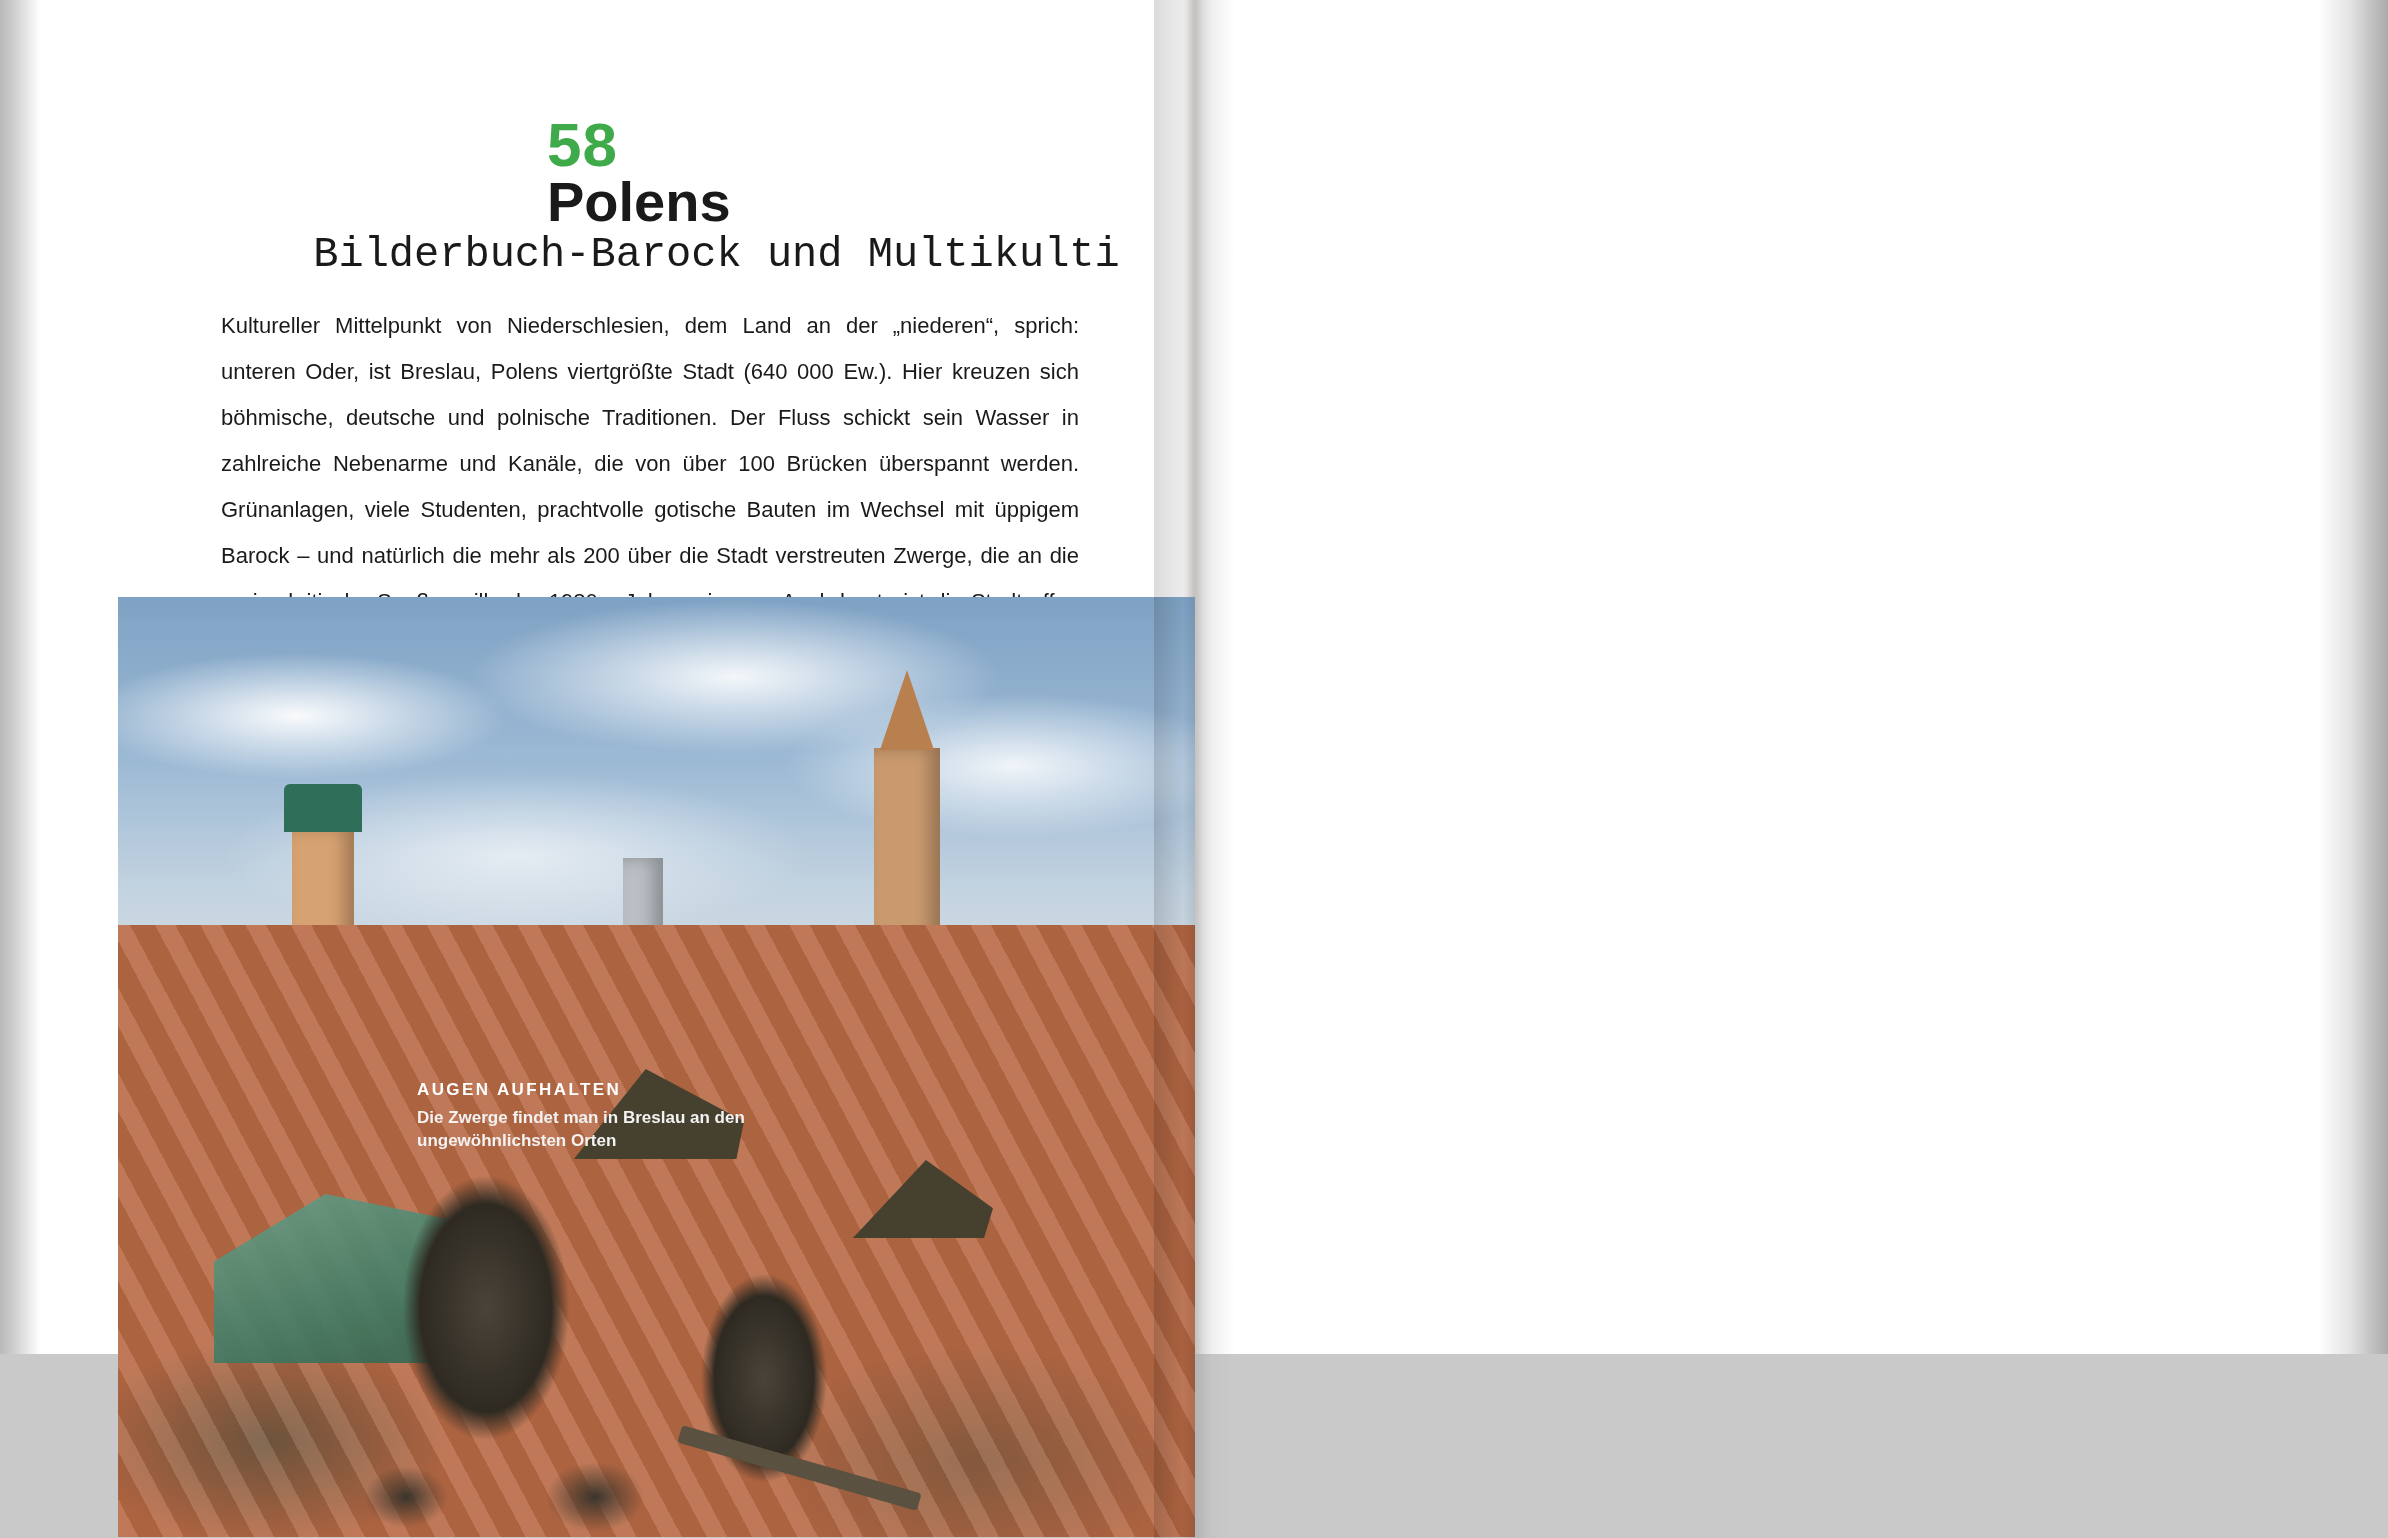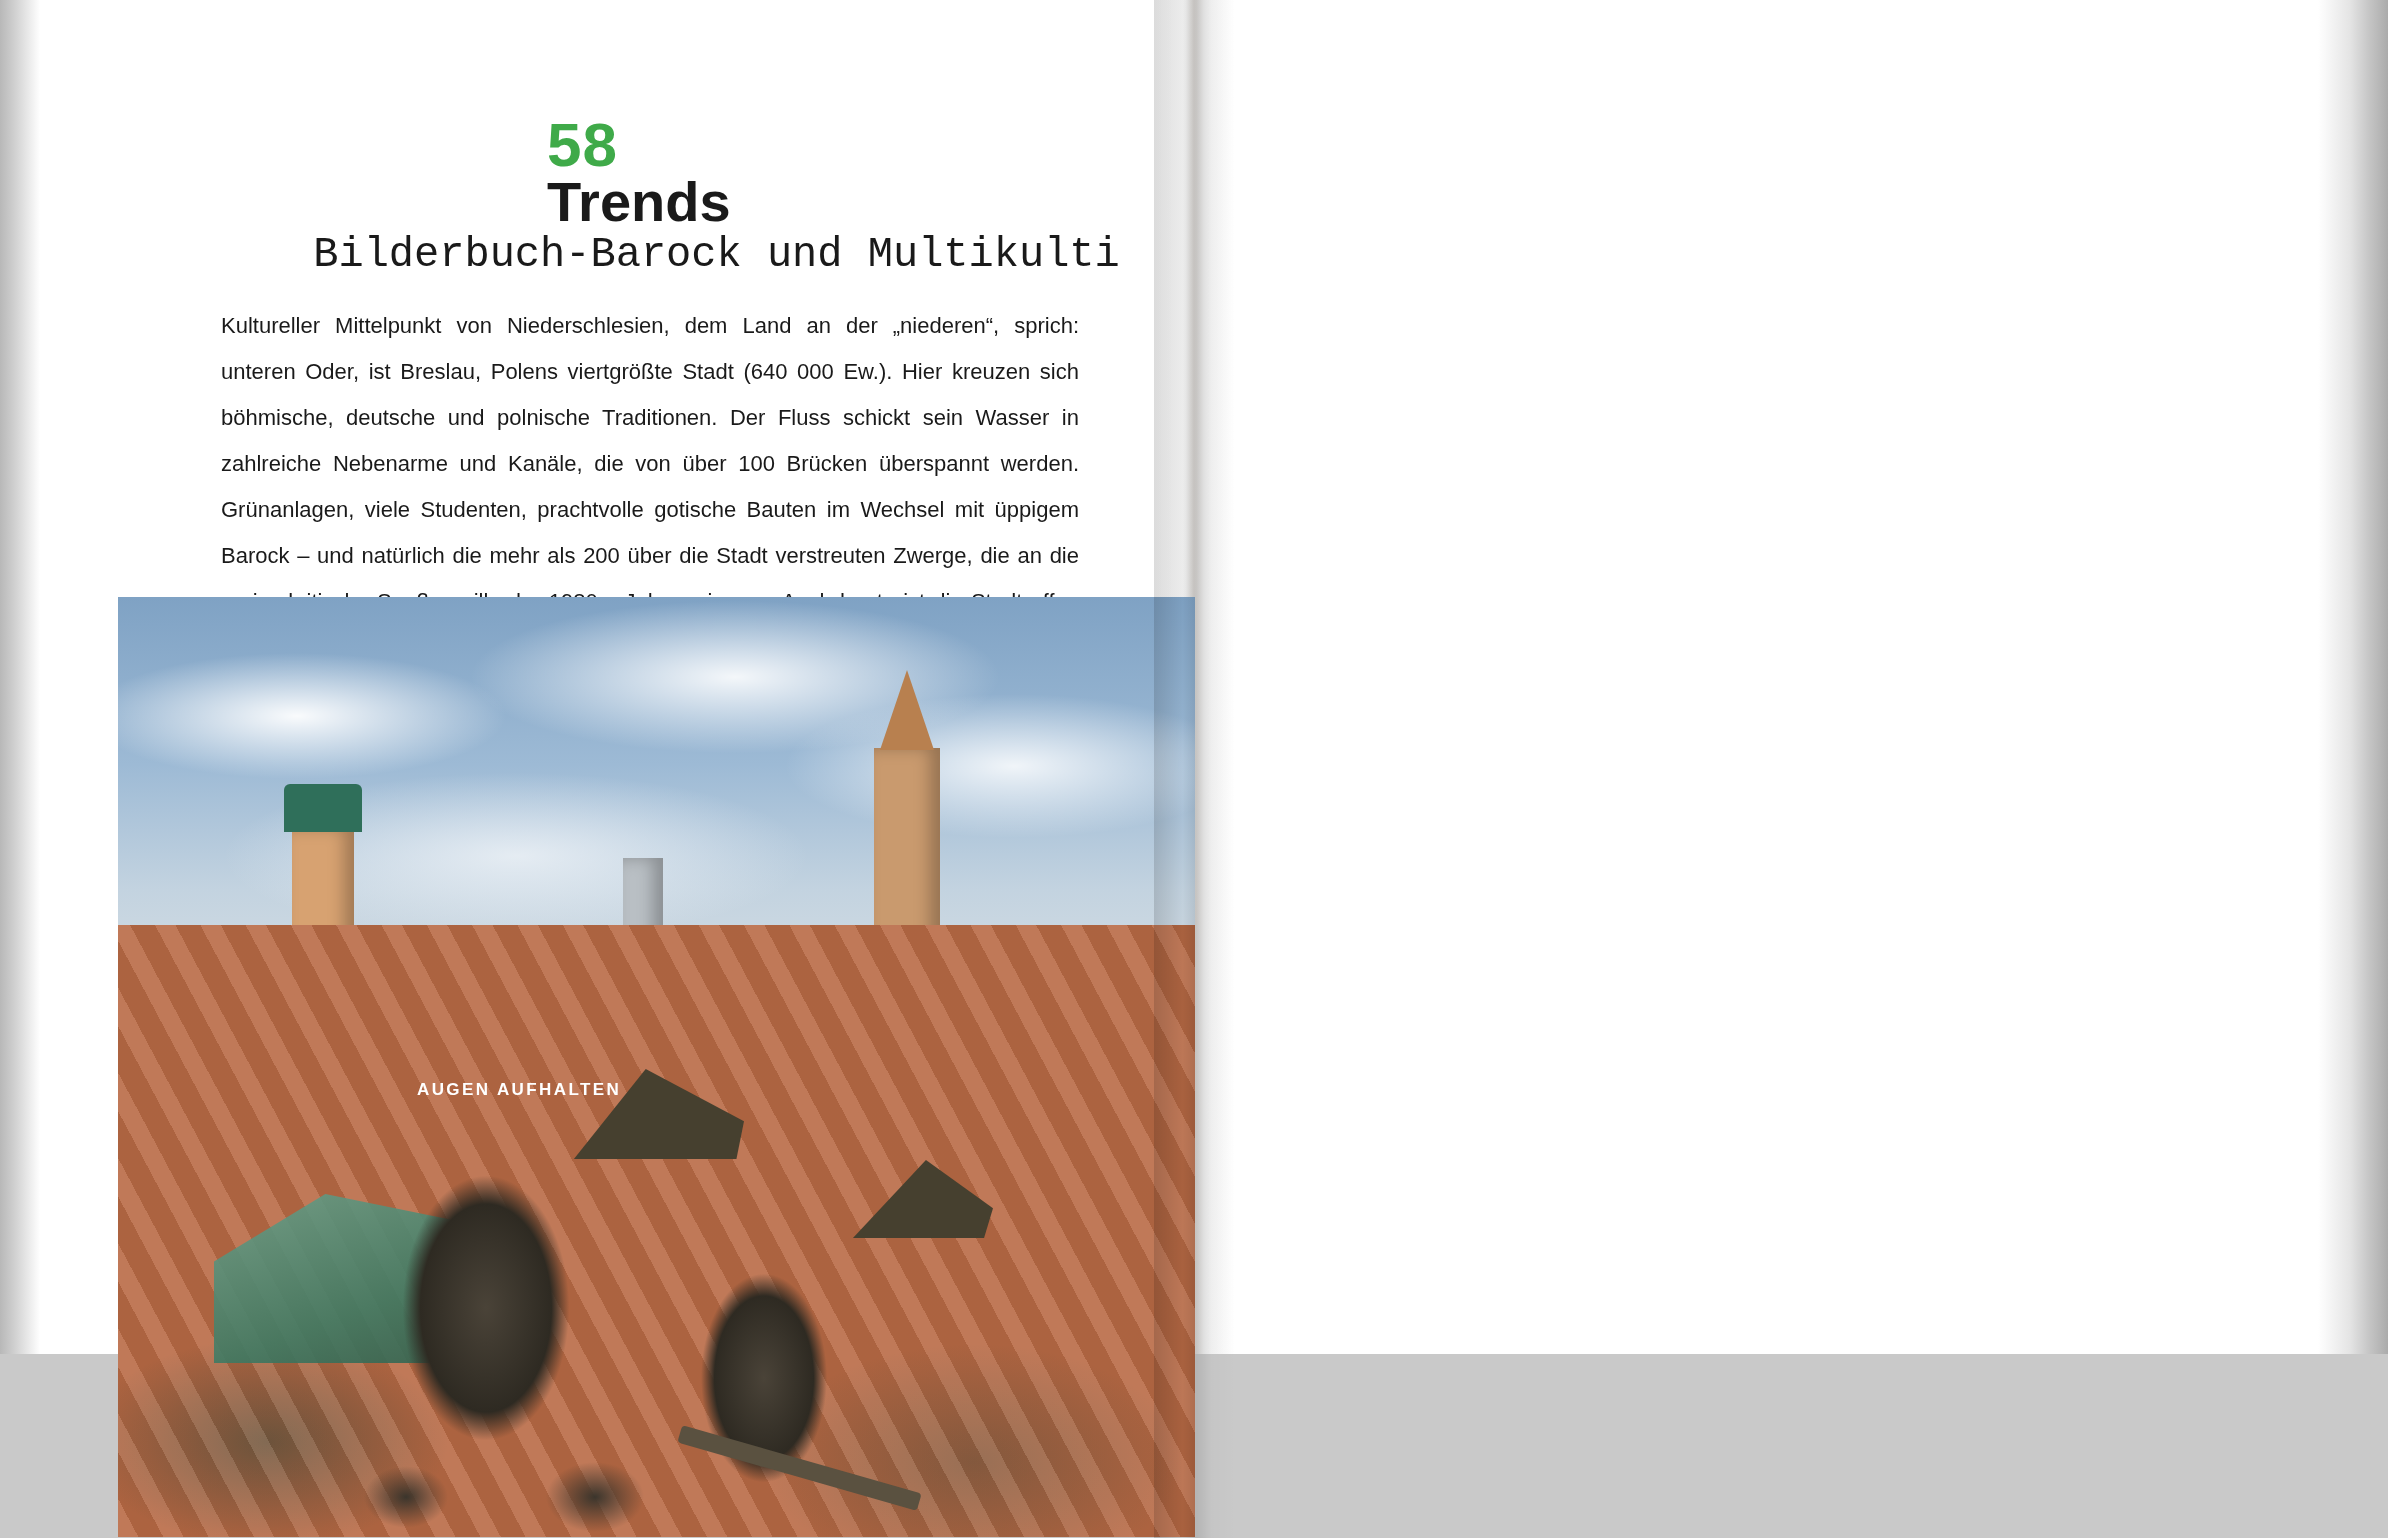--- a/index.html
+++ b/index.html
@@ -117,38 +117,39 @@
   }
 </style>
 </head>
 <body>
 
 <div class="spread">
 
   <div class="page page-left">
 
     <div class="chapter-num">58</div>
-    <div class="title">Trends</div>
+    <div class="title">Polens</div>
     <div class="subtitle">Bilderbuch-Barock und Multikulti</div>
     <div class="intro">Kultureller Mittelpunkt von Niederschlesien, dem Land an der „niederen“, sprich: unteren Oder, ist Breslau, Polens viertgrößte Stadt (640 000 Ew.). Hier kreuzen sich böhmische, deutsche und polnische Traditionen. Der Fluss schickt sein Wasser in zahlreiche Nebenarme und Kanäle, die von über 100 Brücken überspannt werden. Grünanlagen, viele Studenten, prachtvolle gotische Bauten im Wechsel mit üppigem Barock – und natürlich die mehr als 200 über die Stadt verstreuten Zwerge, die an die regimekritische Spaßguerilla der 1980er-Jahre erinnern. Auch heute ist die Stadt offen für neue Trends, für fremde Menschen und Religionen.</div>
 
     <div class="photo">
       <div class="sky"></div>
       <div class="tower t3"></div>
       <div class="tower t1"></div>
       <div class="tower t2"></div>
       <div class="roofs"></div>
       <div class="greenroof"></div>
       <div class="gnomes">
         <div class="gnome-hat gh1"></div>
         <div class="gnome-hat gh2"></div>
         <div class="broom"></div>
       </div>
       <div class="photo-caption">
         <div class="pc-head">AUGEN AUFHALTEN</div>
+        <div class="pc-text">Die Zwerge findet man in Breslau an den ungewöhnlichsten Orten</div>
       </div>
     </div>
   </div>
 
   <div class="page page-right">
 
     
 
     
 

